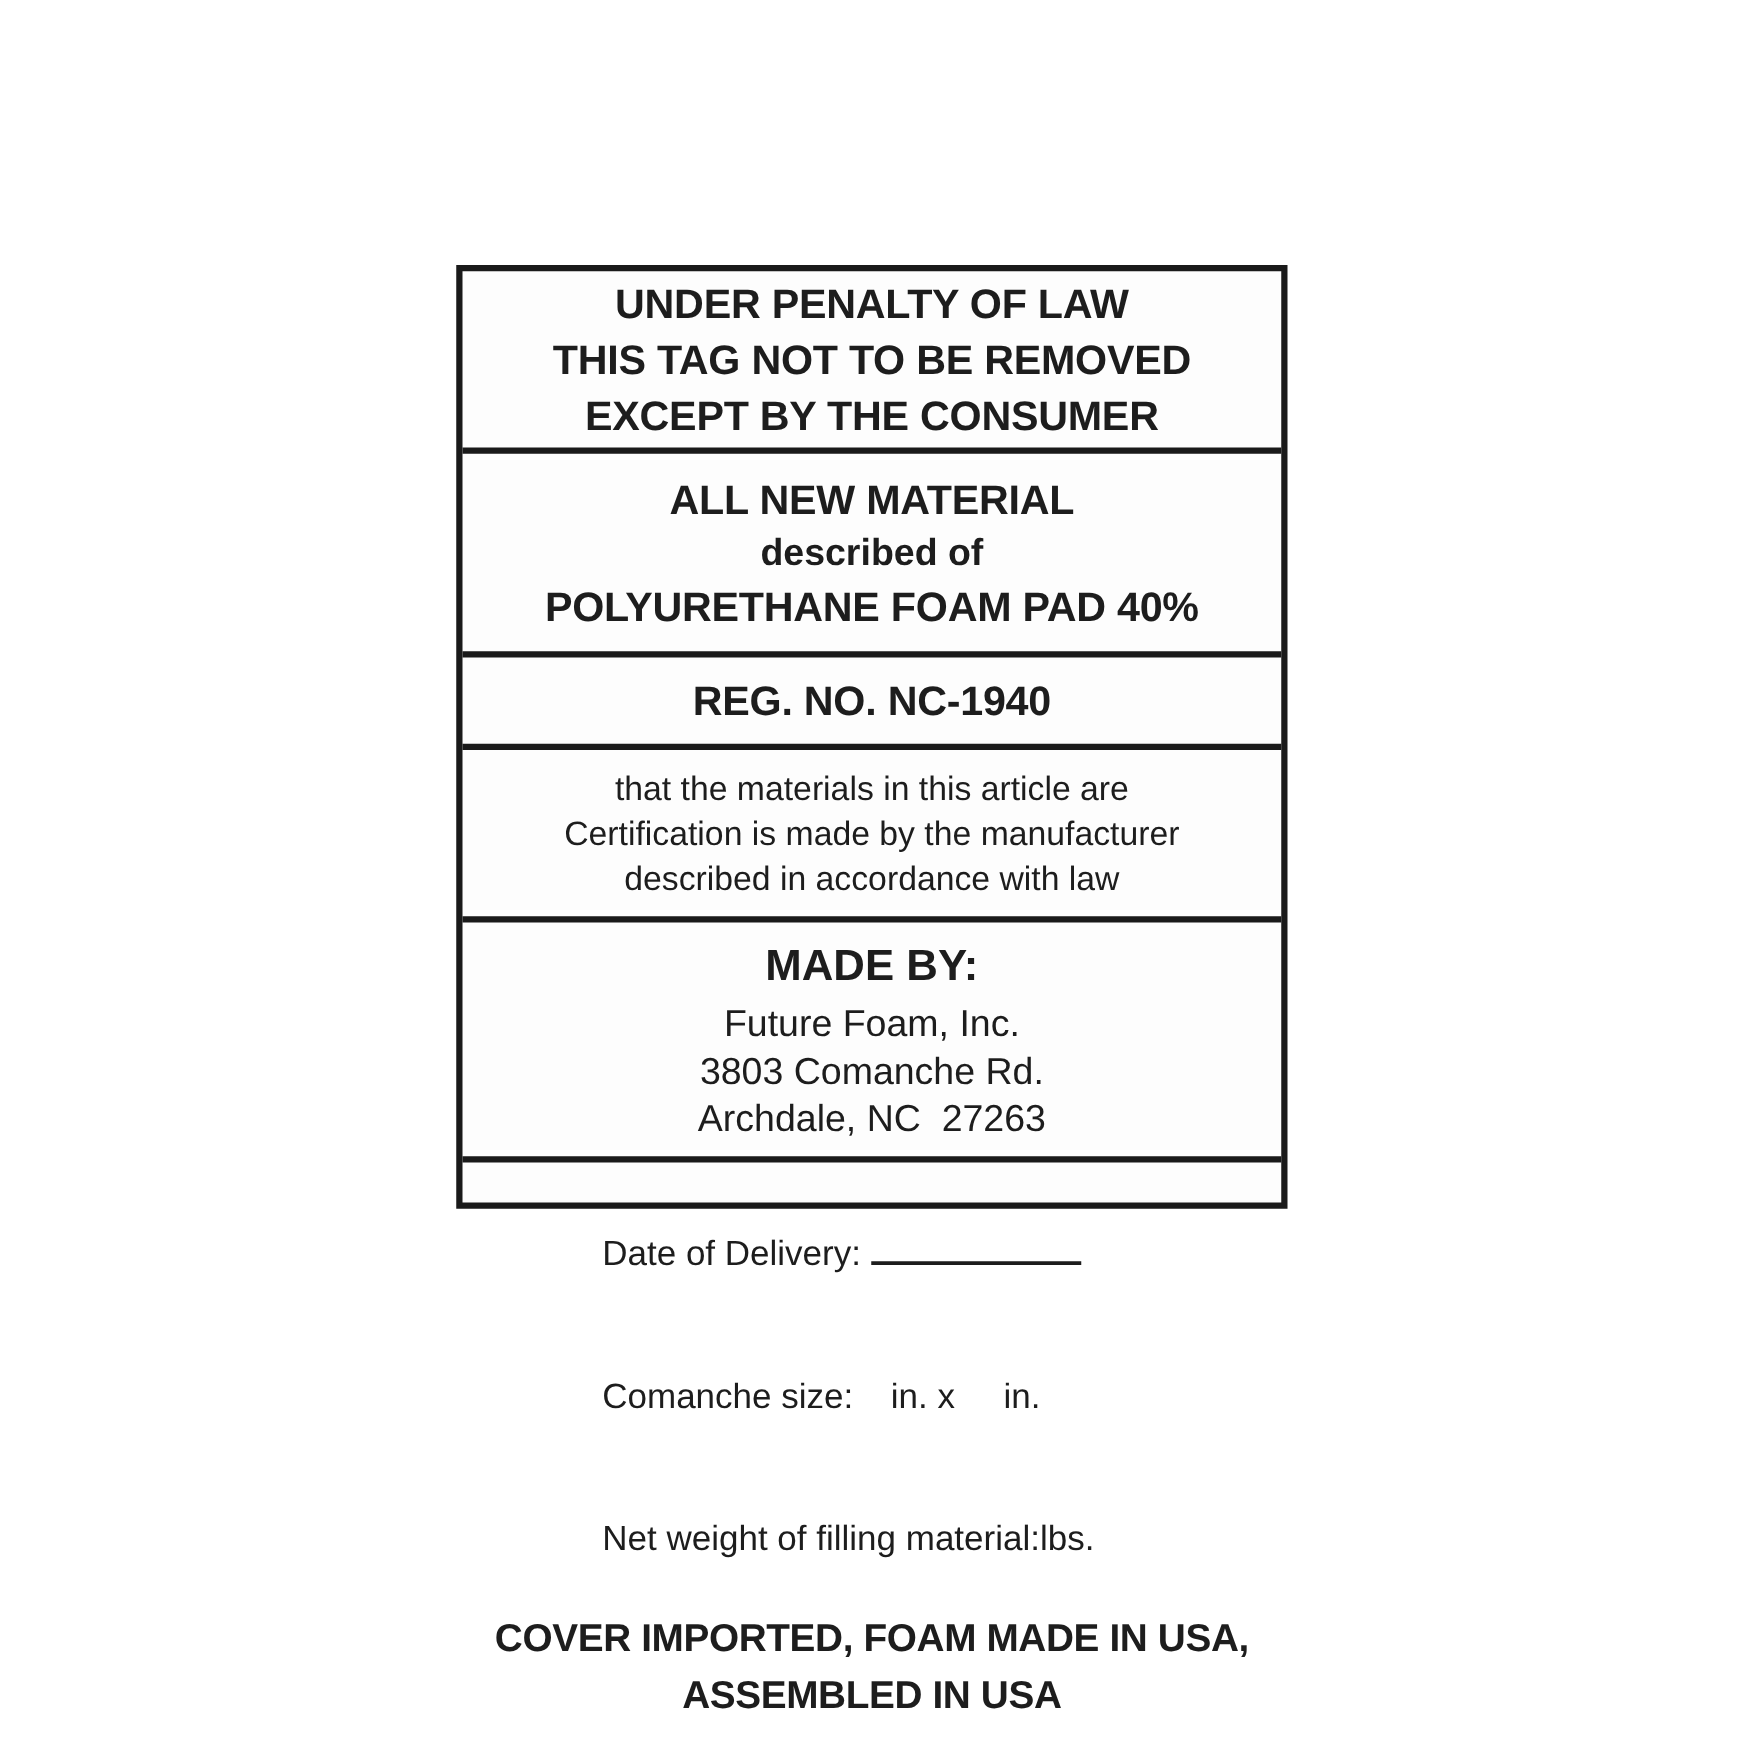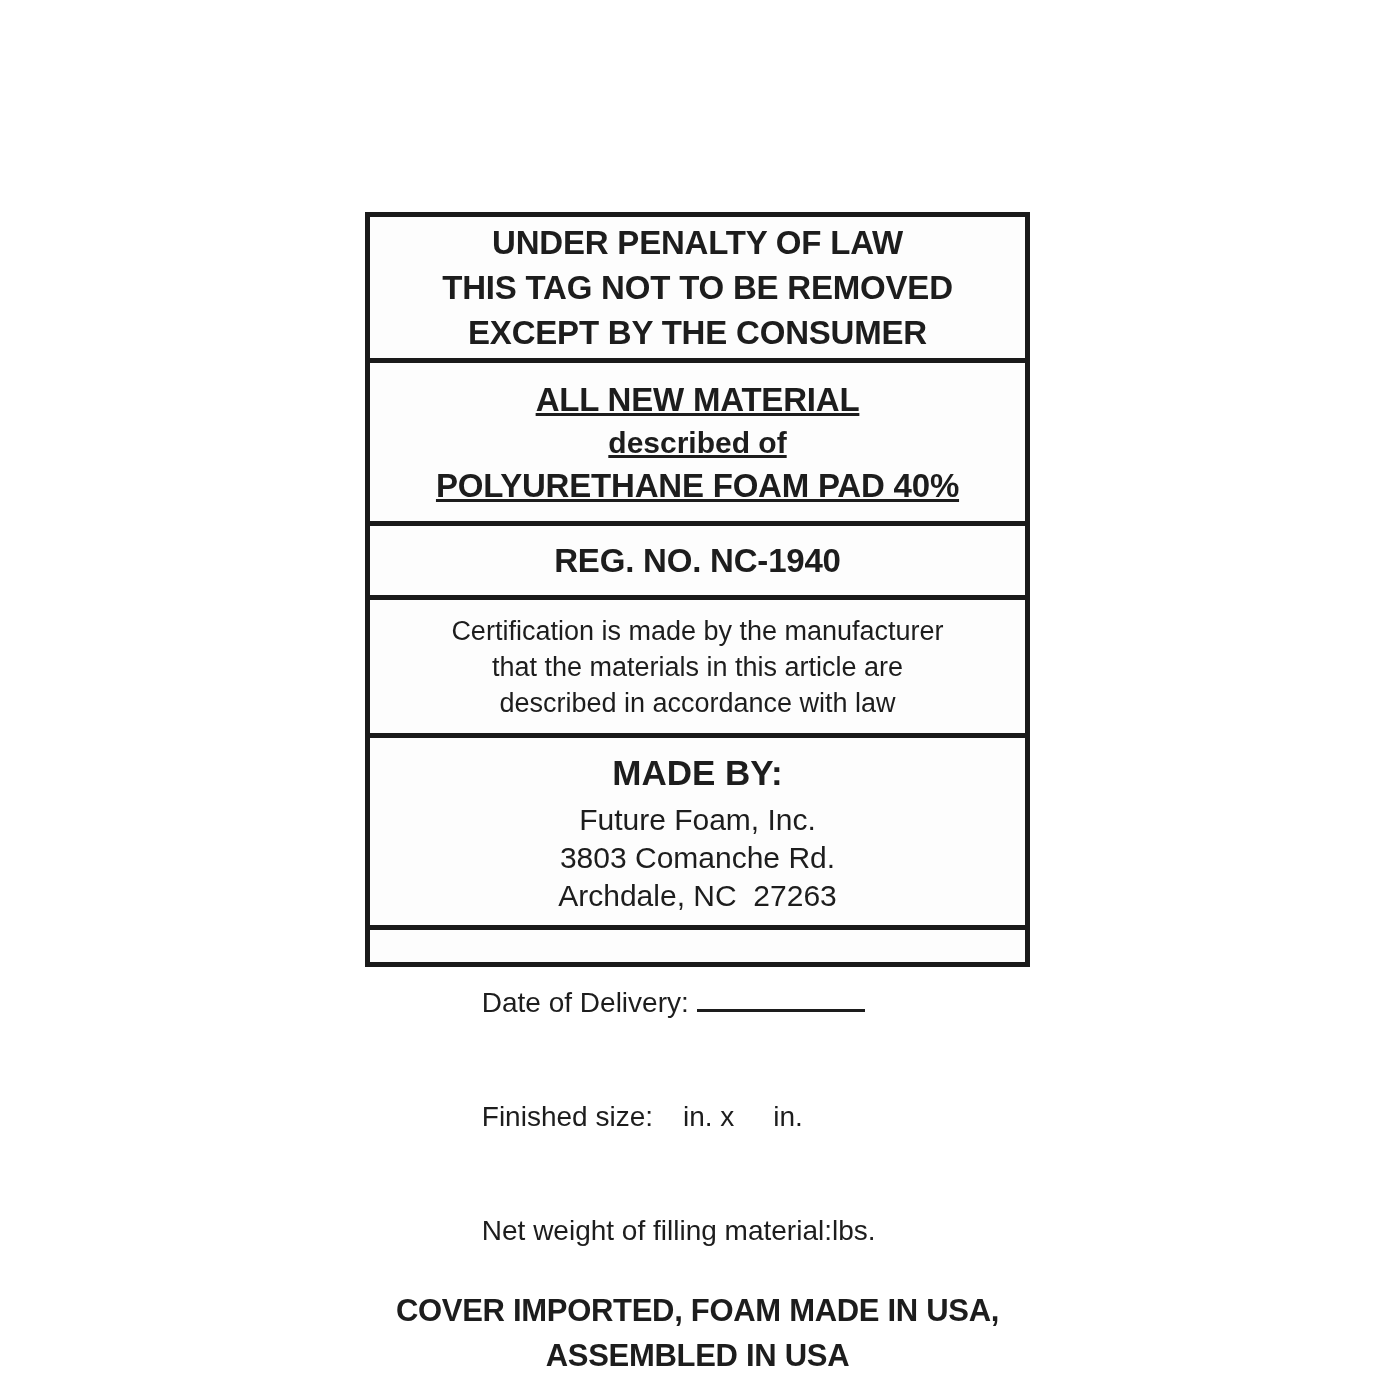--- a/index.html
+++ b/index.html
@@ -32,21 +32,21 @@
     box-sizing: border-box;
     border-bottom: 5px solid #1a1a1a;
     display: flex;
     flex-direction: column;
     justify-content: center;
     align-items: center;
     text-align: center;
     flex: 0 0 auto;
   }
   .sec-penalty   { height: 146px; }
-  .sec-material  { height: 163px; text-decoration: underline; }
+  .sec-material  { height: 163px; }
   .sec-reg       { height: 74px;  }
   .sec-cert      { height: 138px; }
   .sec-madeby    { height: 192px; }
   .sec-delivery  {
     flex: 1 1 auto;
     border-bottom: none;
     align-items: stretch;
     text-align: left;
     justify-content: space-between;
     padding: 16px 0 14px 0;
@@ -126,39 +126,39 @@
       <div class="big">ALL NEW MATERIAL</div>
       <div class="mid-bold">described of</div>
       <div class="big">POLYURETHANE FOAM PAD 40%</div>
     </section>
 
     <section class="box sec-reg">
       <div class="big">REG. NO. NC-1940</div>
     </section>
 
     <section class="box sec-cert">
+      <div class="cert-line">that the materials in this article are</div>
       <div class="cert-line">Certification is made by the manufacturer</div>
-      <div class="cert-line">that the materials in this article are</div>
       <div class="cert-line">described in accordance with law</div>
     </section>
 
     <section class="box sec-madeby">
       <div class="madeby-heading">MADE BY:</div>
       <div class="addr-line">Future Foam, Inc.</div>
       <div class="addr-line">3803 Comanche Rd.</div>
       <div class="addr-line">Archdale, NC  27263</div>
     </section>
 
     <section class="box sec-delivery">
       <div class="fillin-block">
         <div class="fillin-line">
           <span>Date of Delivery:</span><span class="blank-rule"></span>
         </div>
         <div class="fillin-line">
-          <span>Finished size:</span><span class="gap-md">in. x     in.</span>
+          <span>Comanche size:</span><span class="gap-md">in. x     in.</span>
         </div>
         <div class="fillin-line">
           <span>Net weight of filling material:</span><span class="gap-sm">lbs.</span>
         </div>
       </div>
       <div class="origin-block">
         <div class="origin-line">COVER IMPORTED, FOAM MADE IN USA,</div>
         <div class="origin-line">ASSEMBLED IN USA</div>
       </div>
     </section>

